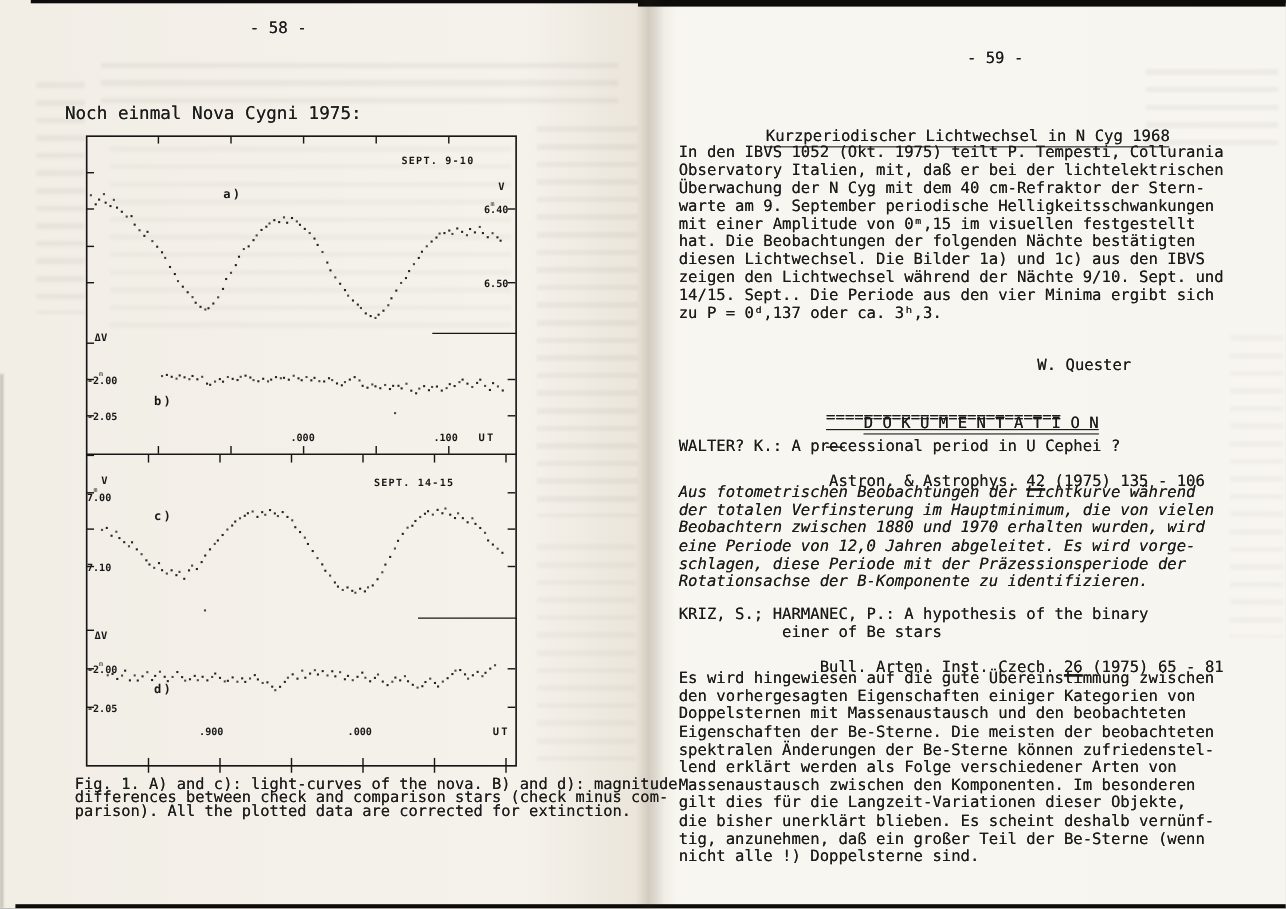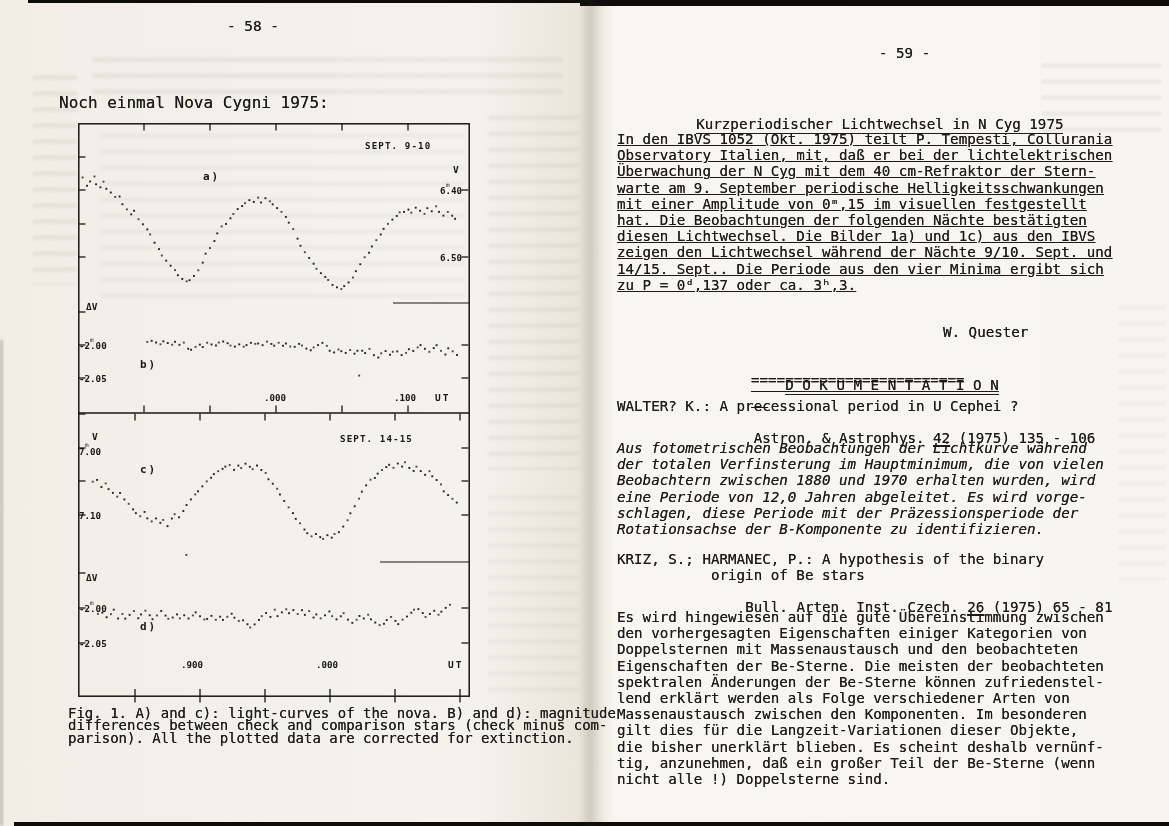--- a/index.html
+++ b/index.html
@@ -493,24 +493,24 @@
       </g>
     </svg>
 
   <div class="tw" style="left:68px;top:707px;font-size:14px;line-height:12.3px;">Fig. 1. A) and c): light-curves of the nova. B) and d): magnitude
 differences between check and comparison stars (check minus com-
 parison). All the plotted data are corrected for extinction.</div>
 
   <div class="tw" style="left:843px;top:45px;font-size:14.2px;margin-left:36px;">- 59 -</div>
 
   <div class="tw" style="left:662px;top:100px;font-size:14.2px;">
-    <span class="u">Kurzperiodischer Lichtwechsel in N Cyg 1975</span>
+    <span class="u">Kurzperiodischer Lichtwechsel in N Cyg 1968</span>
   </div>
 
-  <div class="tw" style="left:617px;top:131px;font-size:14.2px;line-height:16.2px;text-decoration:underline;">In den IBVS 1052 (Okt. 1975) teilt P. Tempesti, Collurania
+  <div class="tw" style="left:617px;top:131px;font-size:14.2px;line-height:16.2px;">In den IBVS 1052 (Okt. 1975) teilt P. Tempesti, Collurania
 Observatory Italien, mit, daß er bei der lichtelektrischen
 Überwachung der N Cyg mit dem 40 cm-Refraktor der Stern-
 warte am 9. September periodische Helligkeitsschwankungen
 mit einer Amplitude von 0ᵐ,15 im visuellen festgestellt
 hat. Die Beobachtungen der folgenden Nächte bestätigten
 diesen Lichtwechsel. Die Bilder 1a) und 1c) aus den IBVS
 zeigen den Lichtwechsel während der Nächte 9/10. Sept. und
 14/15. Sept.. Die Periode aus den vier Minima ergibt sich
 zu P = 0ᵈ,137 oder ca. 3ʰ,3.</div>
 
@@ -526,21 +526,21 @@
     <span>            Astron. &amp; Astrophys. </span><span class="vol">42</span><span> (1975) 135 - 106</span>
   </div>
   <div class="tw" style="left:617px;top:440px;font-size:14.2px;line-height:16.2px;font-style:italic;">Aus fotometrischen Beobachtungen der Lichtkurve während
 der totalen Verfinsterung im Hauptminimum, die von vielen
 Beobachtern zwischen 1880 und 1970 erhalten wurden, wird
 eine Periode von 12,0 Jahren abgeleitet. Es wird vorge-
 schlagen, diese Periode mit der Präzessionsperiode der
 Rotationsachse der B-Komponente zu identifizieren.</div>
 
   <div class="tw" style="left:617px;top:551px;font-size:14.2px;">KRIZ, S.; HARMANEC, P.: A hypothesis of the binary</div>
-  <div class="tw" style="left:617px;top:567px;font-size:14.2px;">           origin of Be stars</div>
+  <div class="tw" style="left:617px;top:567px;font-size:14.2px;">           einer of Be stars</div>
   <div class="tw" style="left:617px;top:583px;font-size:14.2px;">
     <span>           Bull. Arten. Inst. Czech. </span><span class="vol">26</span><span> (1975) 65 - 81</span>
   </div>
   <div class="tw" style="left:617px;top:609px;font-size:14.2px;line-height:16.2px;">Es wird hingewiesen auf die gute Übereinstimmung zwischen
 den vorhergesagten Eigenschaften einiger Kategorien von
 Doppelsternen mit Massenaustausch und den beobachteten
 Eigenschaften der Be-Sterne. Die meisten der beobachteten
 spektralen Änderungen der Be-Sterne können zufriedenstel-
 lend erklärt werden als Folge verschiedener Arten von
 Massenaustausch zwischen den Komponenten. Im besonderen

